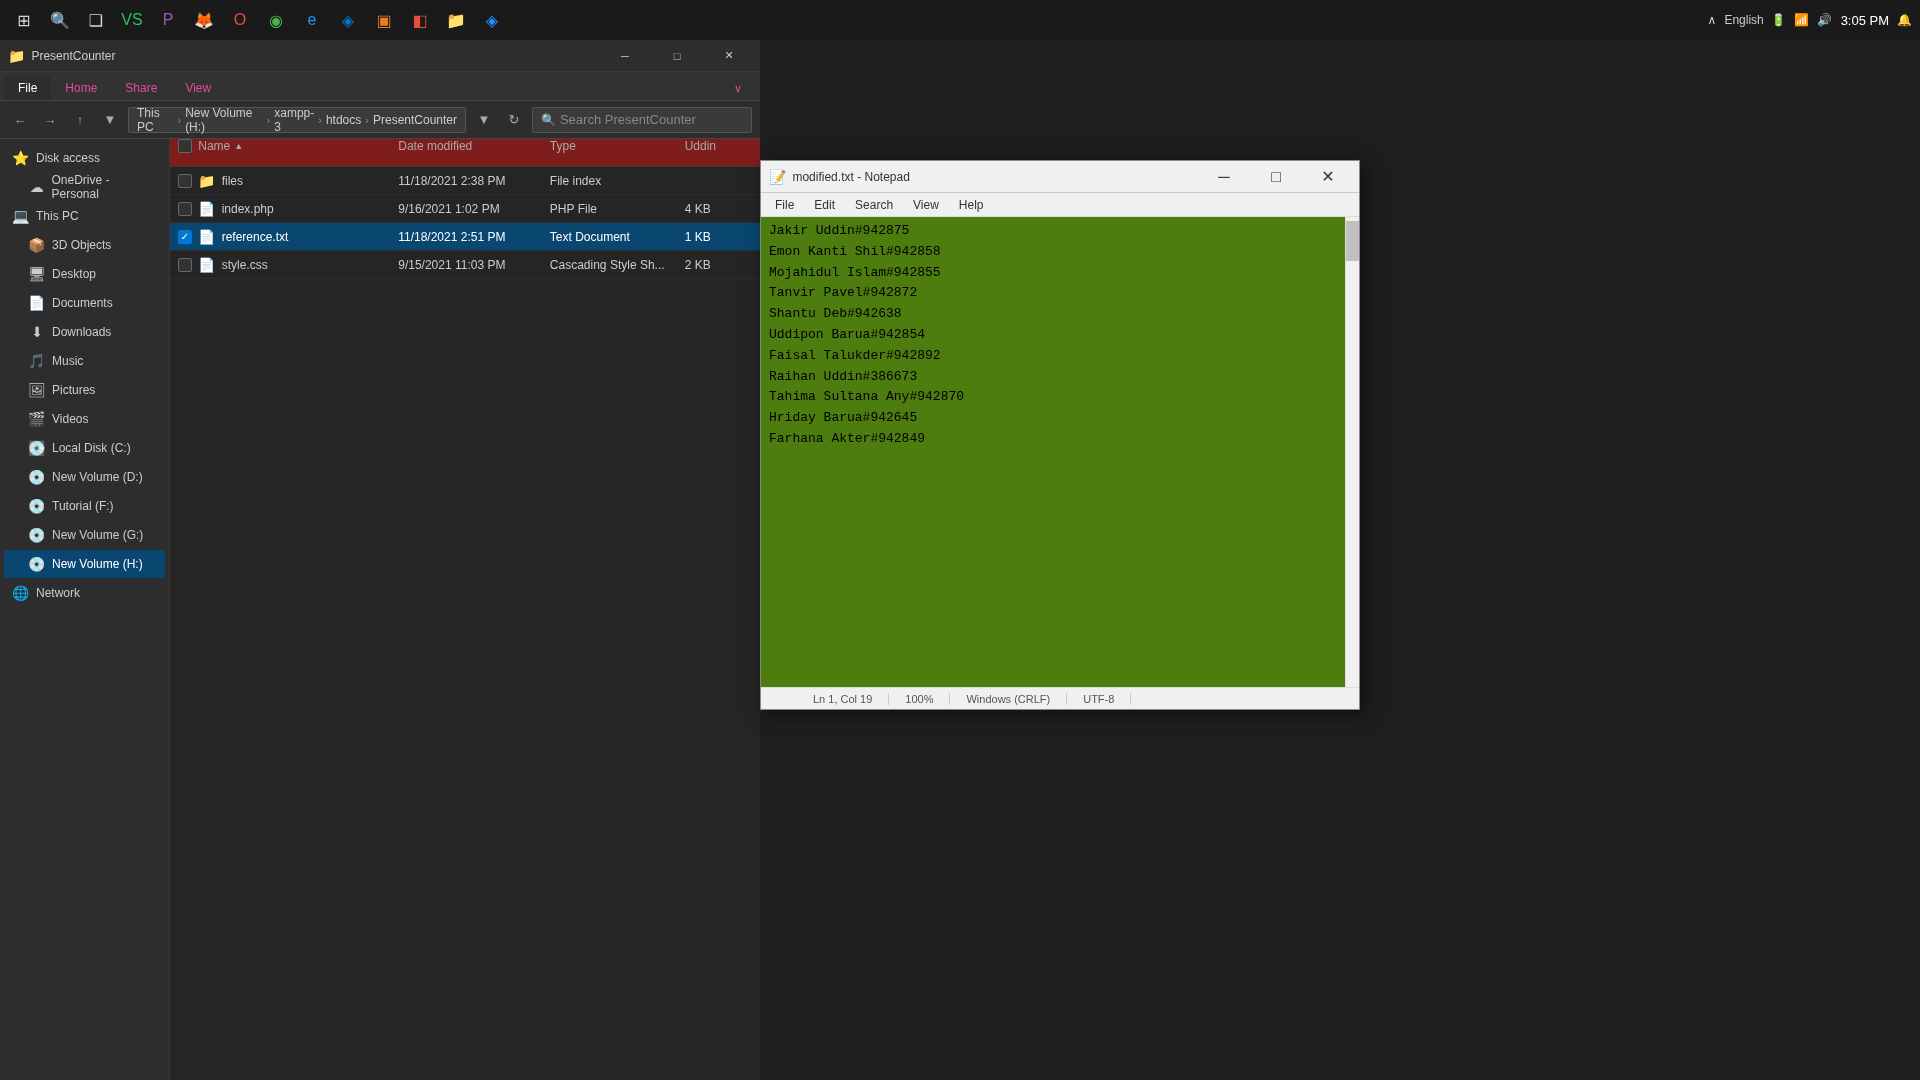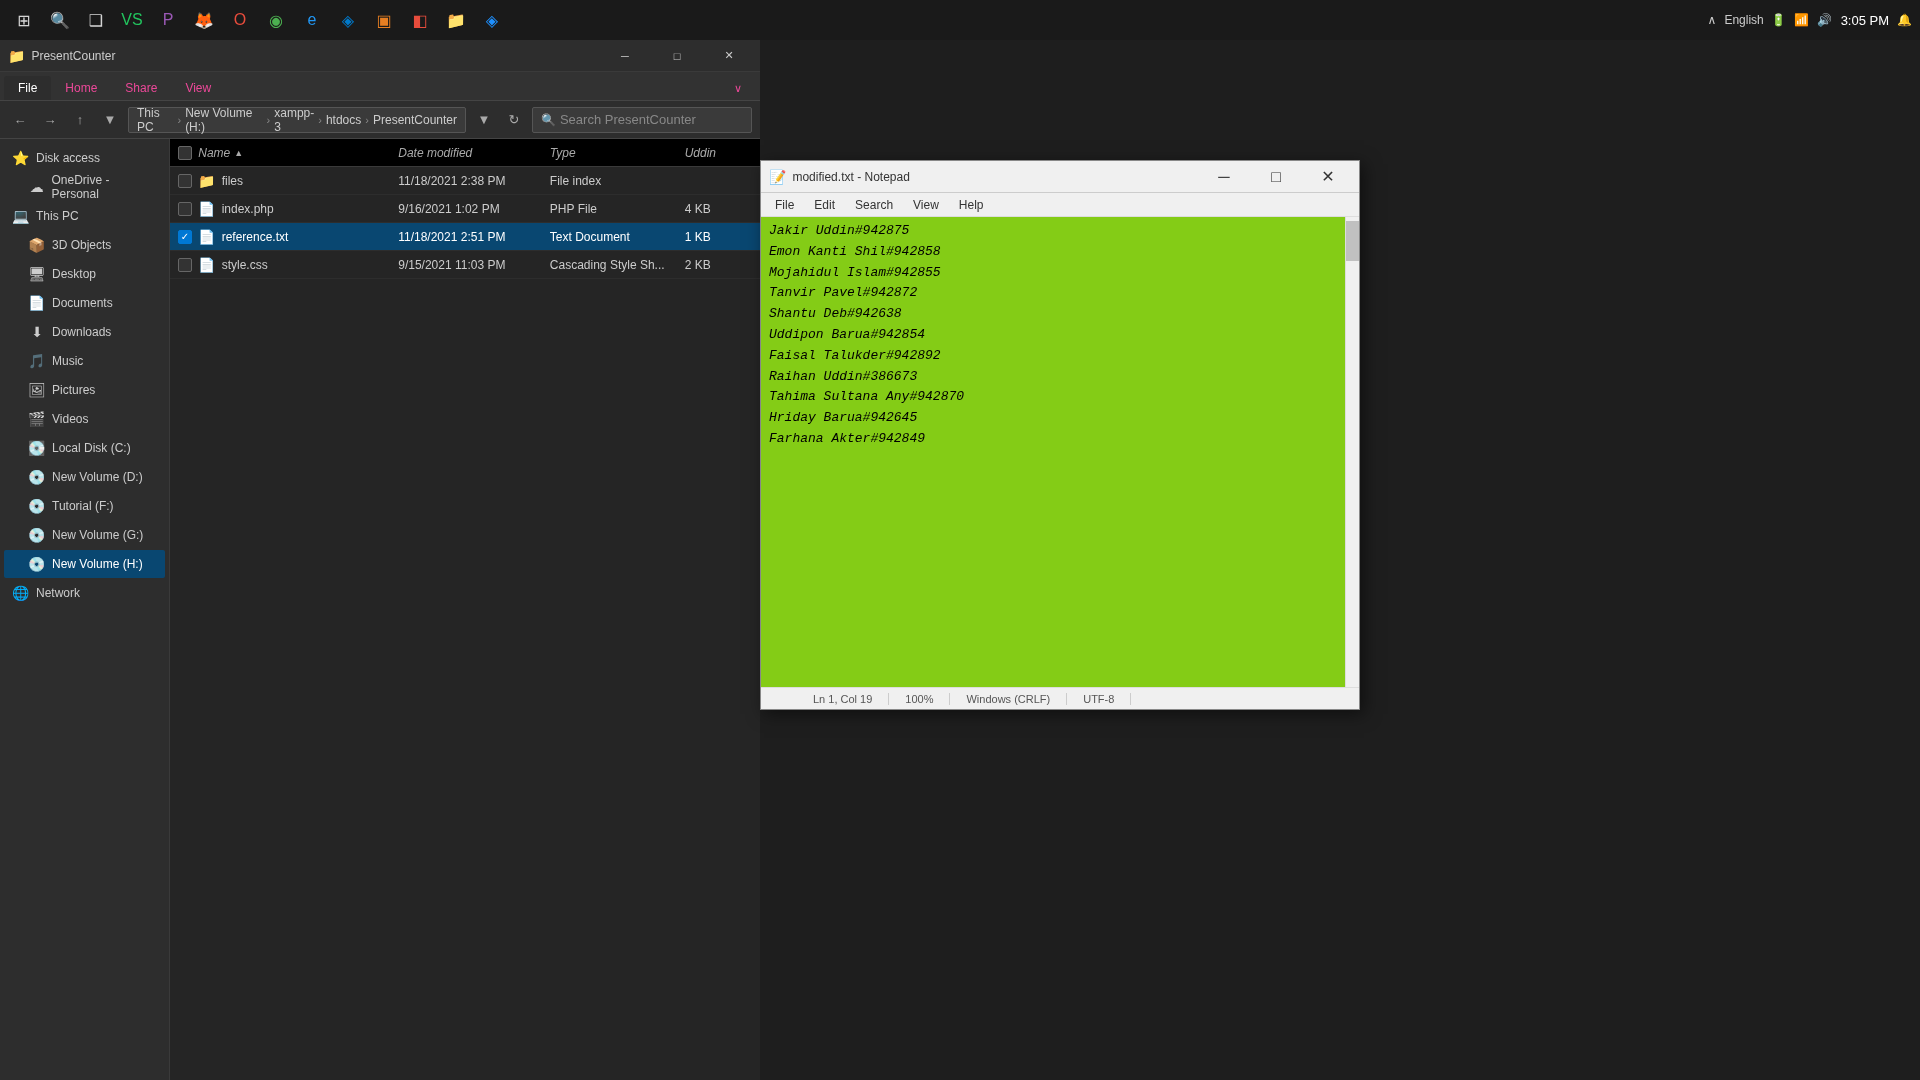--- a/index.html
+++ b/index.html
@@ -163,27 +163,27 @@
     .sidebar-icon { font-size: 14px; width: 18px; text-align: center; }
 
     
     .file-list {
       flex: 1;
       background: #252525;
       overflow-y: auto;
     }
     .file-list-header {
       display: flex;
-      align-items: center;
+      align-items: flex-start;
       height: 28px;
-      background: #000000;
+      background: #7f1d1d;
       border-bottom: 1px solid #3a3a3a;
       padding: 0 8px;
       font-size: 12px; color: #aaa;
-      position: sticky; top: 0; z-index: 2; font-style: italic;
+      position: sticky; top: 0; z-index: 2;
     }
     .col-check { width: 24px; }
     .col-name { flex: 1; min-width: 200px; }
     .col-date { width: 180px; }
     .col-type { width: 160px; }
     .col-size { width: 80px; }
     .file-row {
       display: flex; align-items: center;
       height: 28px;
       padding: 0 8px;
@@ -236,23 +236,22 @@
       padding: 2px 10px;
       font-size: 12px; color: #333;
       cursor: pointer; border-radius: 2px;
       font-family: 'Segoe UI', Arial;
     }
 
     
     .np-content {
       flex: 1;
       overflow: auto;
-      background: #84cc16;
+      background: #4d7c0f;
       position: relative;
-      font-style: italic;
     }
     .np-text {
       padding: 4px 8px;
       font-family: 'Courier New', monospace;
       font-size: 13px;
       color: #000;
       line-height: 1.6;
       white-space: pre;
     }
     .np-scrollbar {

